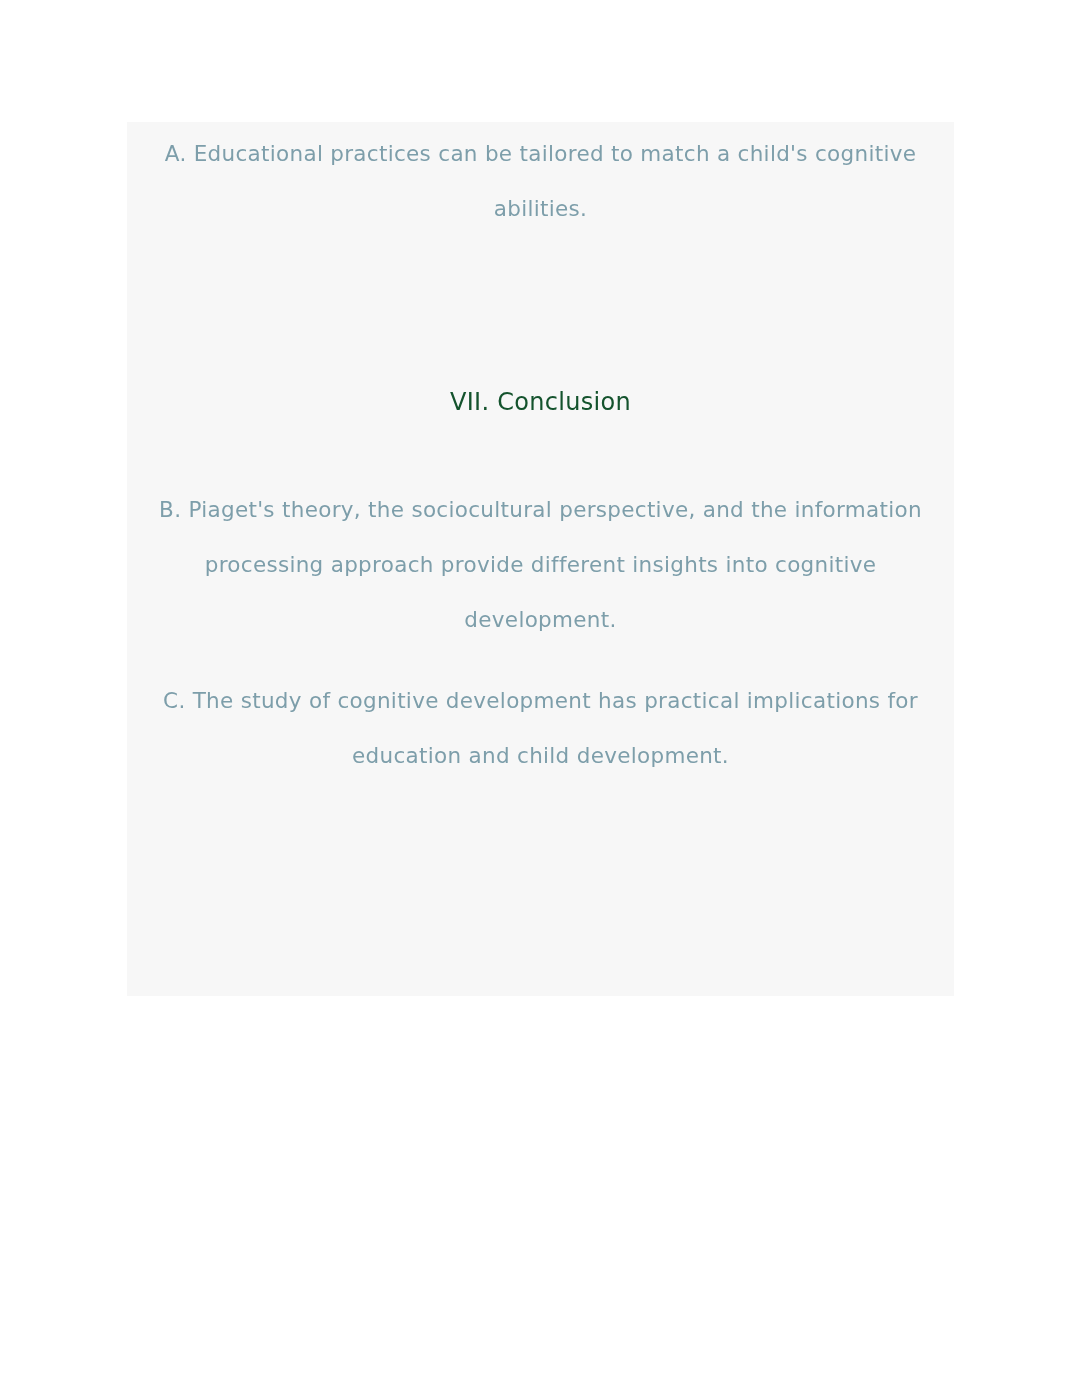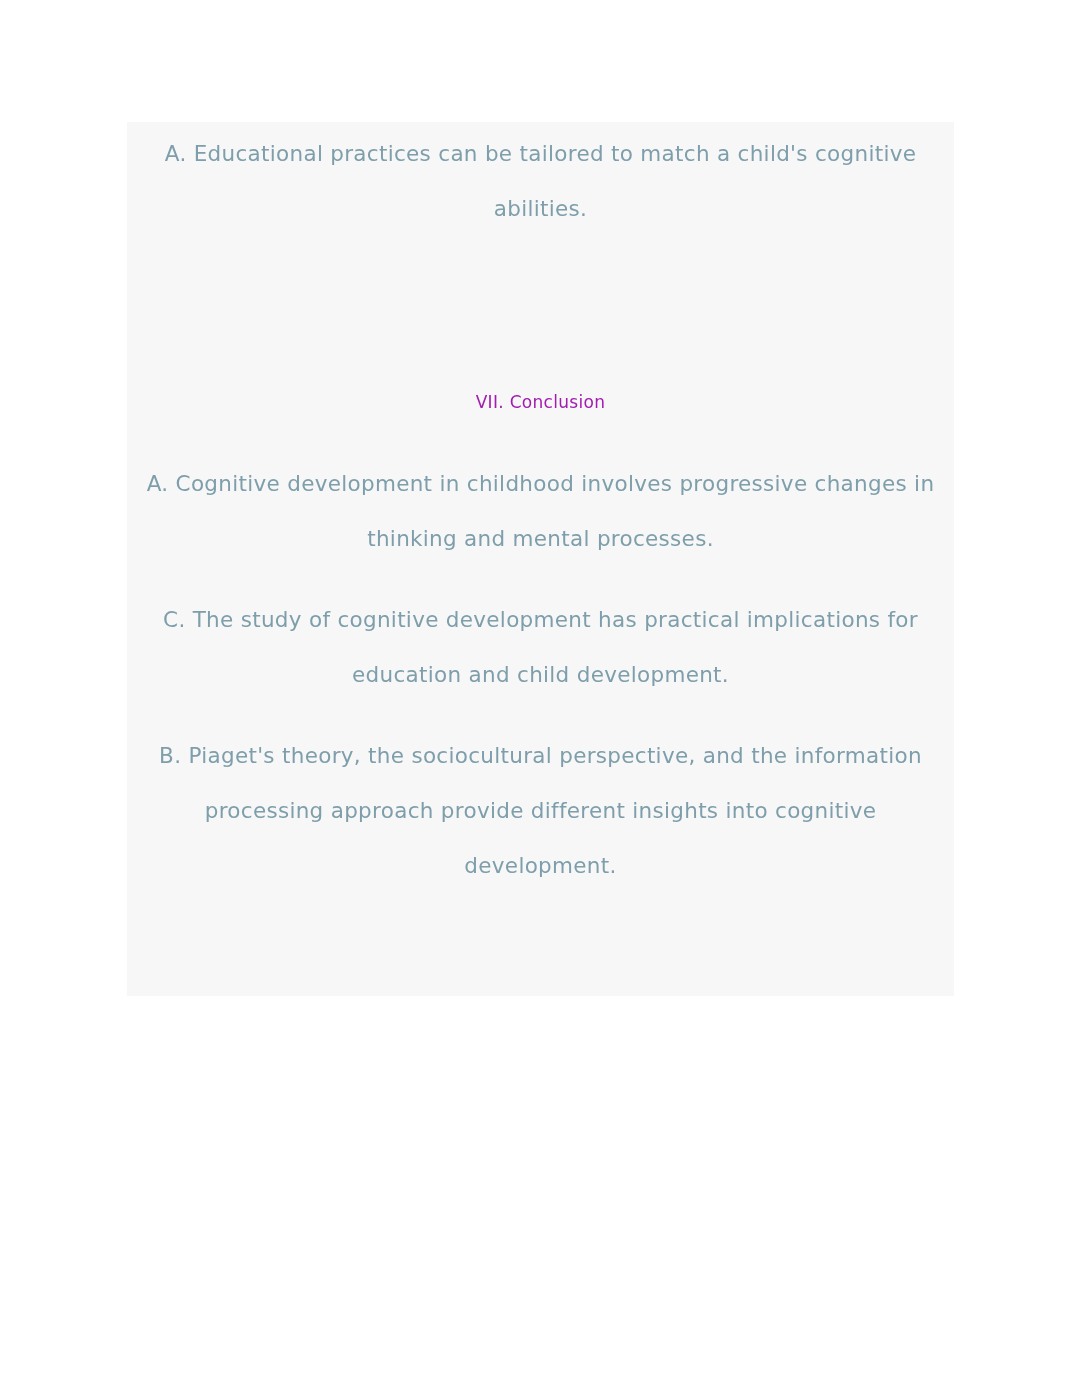--- a/index.html
+++ b/index.html
@@ -44,22 +44,22 @@
     white-space: normal;
   }
 
   
   .gap-para { margin-top: 26px; }
 
   .heading {
     margin: 0;
     padding: 0;
     text-align: center;
-    color: #a21caf;
-    font-size: 17px;
+    color: #14532d;
+    font-size: 24px;
     line-height: 55px;
     letter-spacing: 0.3px;
     font-weight: 400;
   }
 
   
   .big-gap { height: 139px; }
   .post-heading-gap { height: 26px; }
 
   .first-para { padding-top: 4px; }
@@ -76,21 +76,20 @@
 
     <p class="para first-para wide">A. Educational practices can be tailored to match a child's cognitive abilities.</p>
 
 
     <div class="big-gap"></div>
 
     <div class="heading">VII. Conclusion</div>
 
     <div class="post-heading-gap"></div>
 
-    <p class="para wide">A. Cognitive development in childhood involves progressive changes in thinking and mental processes.</p>
+
+    <p class="para gap-para wide">B. Piaget's theory, the sociocultural perspective, and the information processing approach provide different insights into cognitive development.</p>
 
     <p class="para gap-para wide">C. The study of cognitive development has practical implications for education and child development.</p>
-
-    <p class="para gap-para wide">B. Piaget's theory, the sociocultural perspective, and the information processing approach provide different insights into cognitive development.</p>
 
   </div>
 
 </div>
 
 </body></html>

